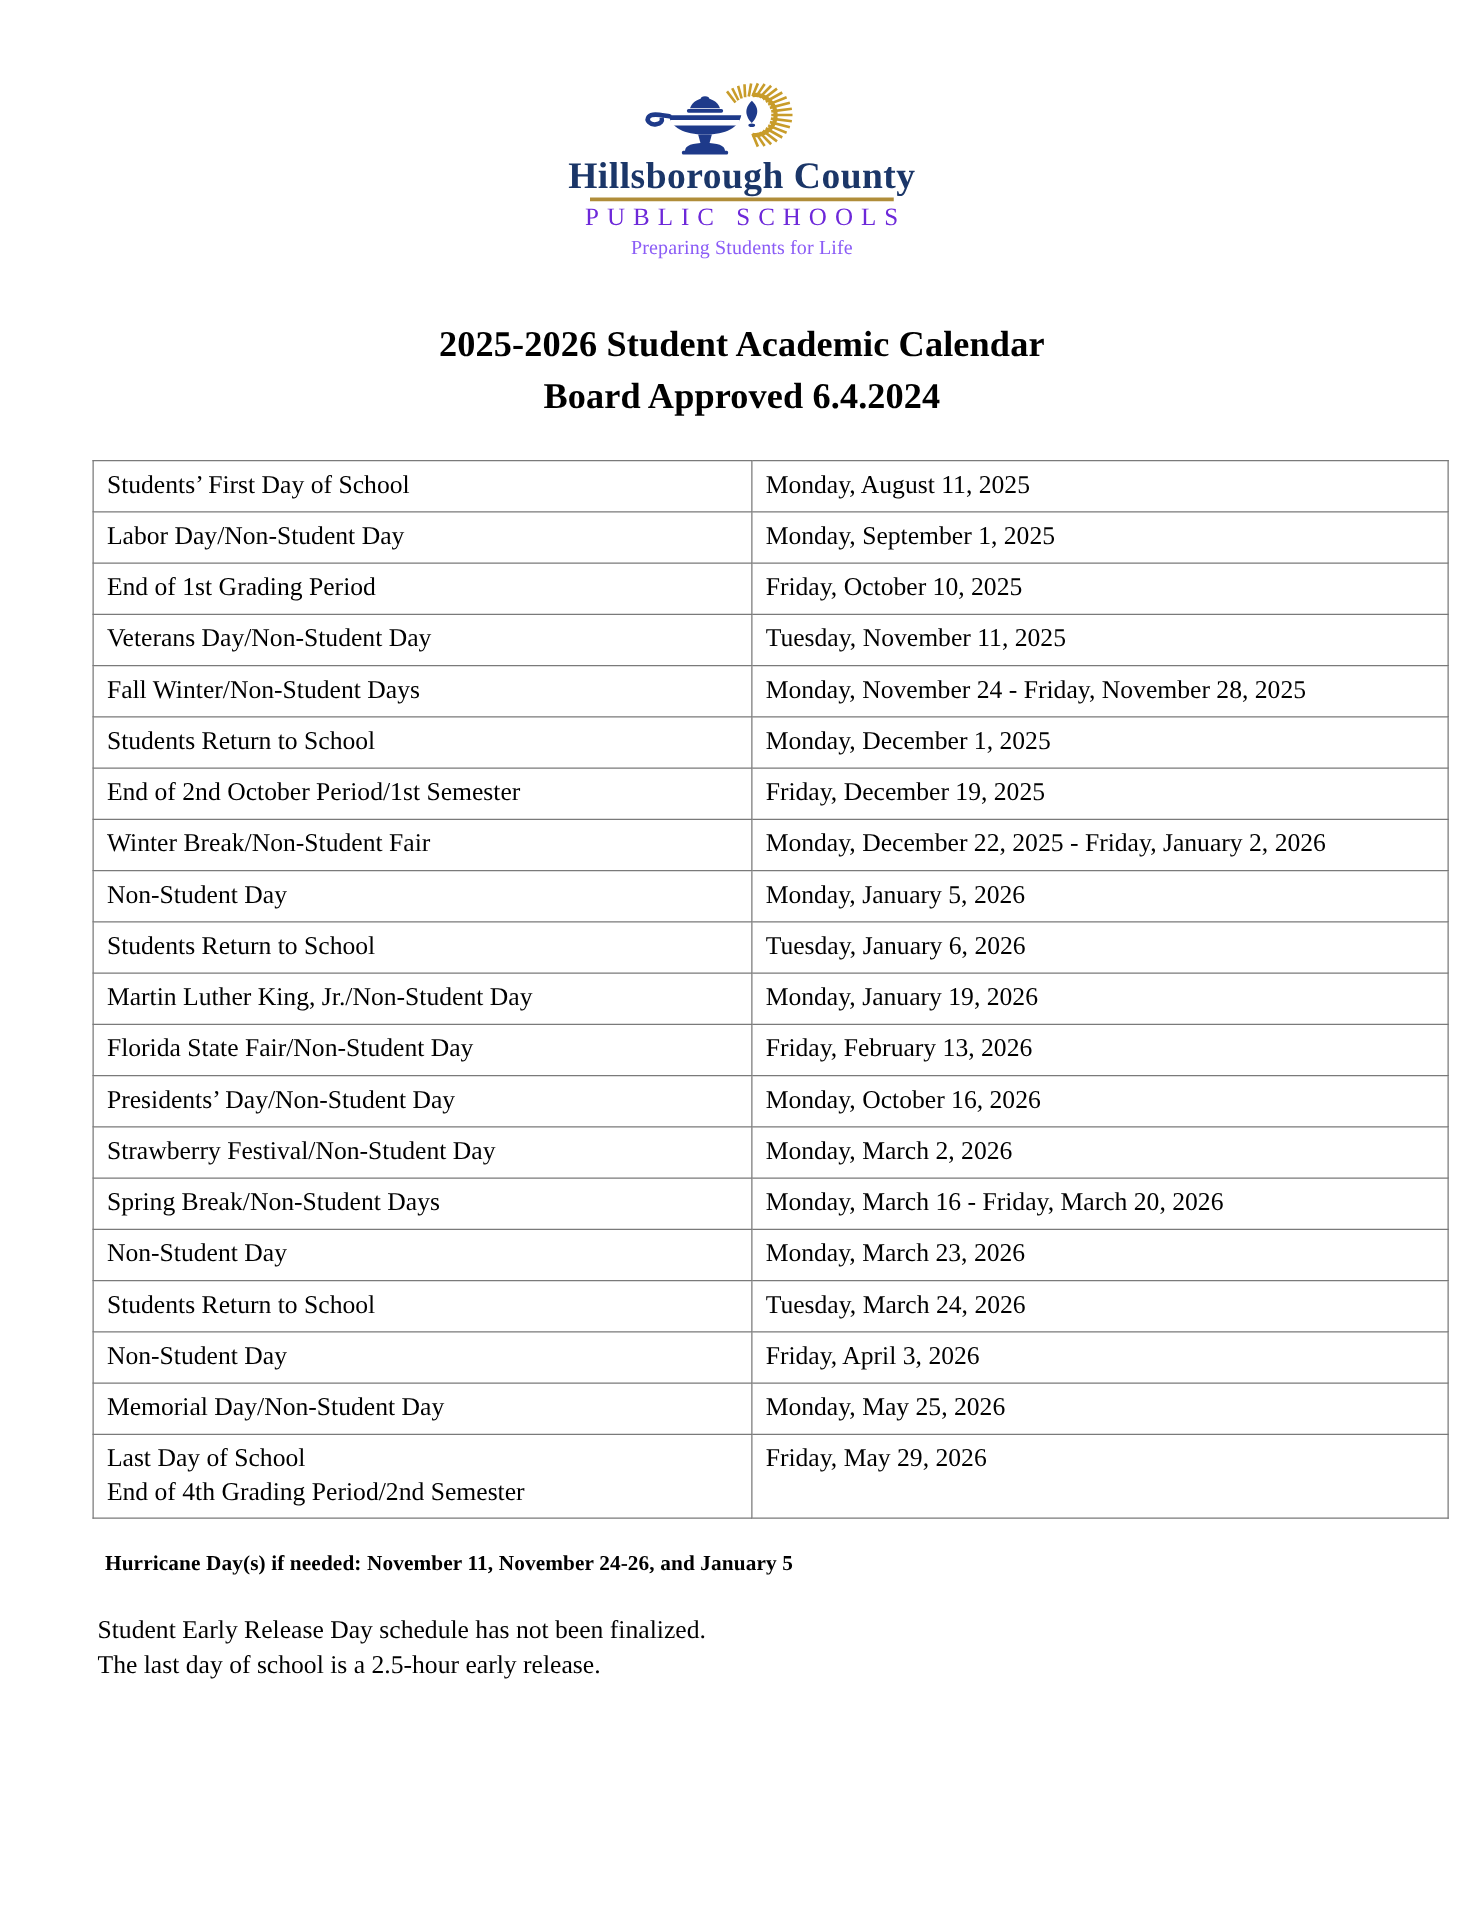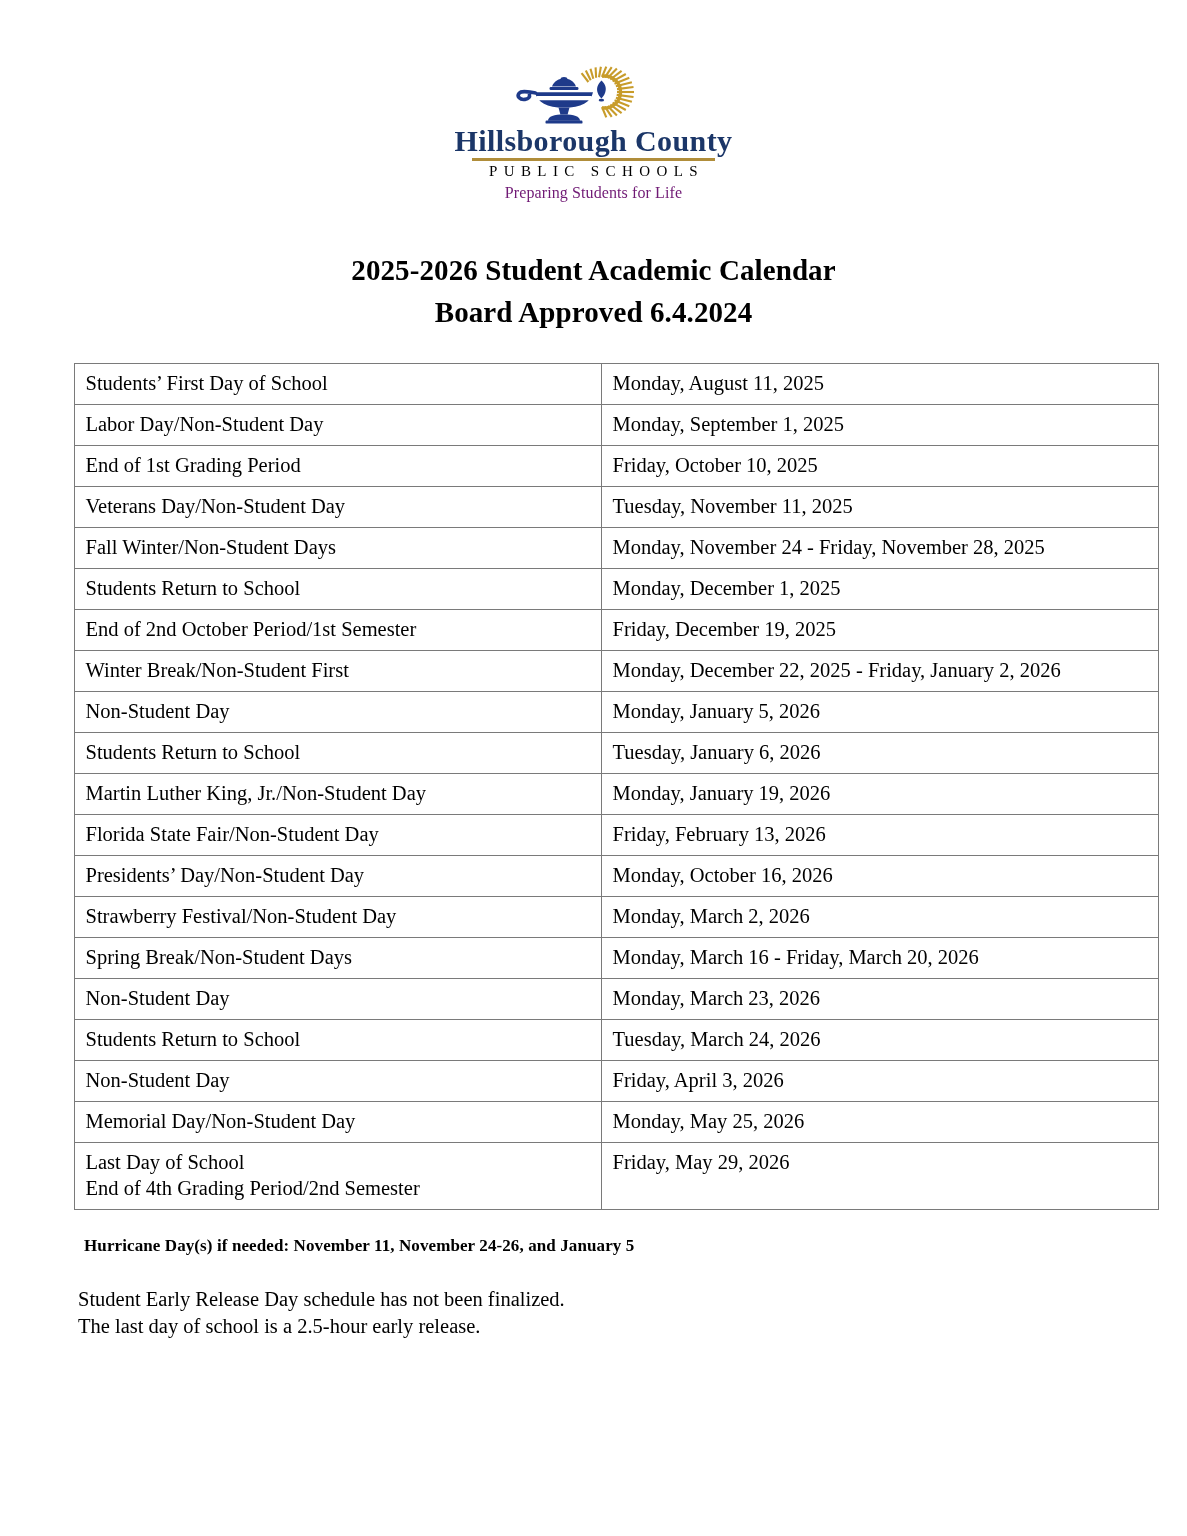--- a/index.html
+++ b/index.html
@@ -42,31 +42,31 @@
     text-align: center;
   }
   .logo-rule {
     width: 243px;
     height: 3px;
     background: #b08d3a;
     margin: 1px auto 3px auto;
   }
   .logo-sub {
     font-family: "Liberation Serif", "DejaVu Serif", serif;
-    font-size: 15px;
-    color: #000000;
+    font-size: 20px;
+    color: #6d28d9;
     letter-spacing: 6.4px;
     text-align: center;
     line-height: 1.05;
     padding-left: 6px;
   }
   .logo-tag {
     font-family: "Liberation Serif", "DejaVu Serif", serif;
     font-size: 16px;
-    color: #701a75;
+    color: #8b5cf6;
     text-align: center;
     margin-top: 5px;
     letter-spacing: 0.1px;
   }
 
   
   .doc-title {
     text-align: center;
     font-size: 29px;
     font-weight: bold;
@@ -209,21 +209,21 @@
         </tr>
         <tr>
           <td class="c1"><span>Students Return to School</span></td>
           <td class="c2"><span>Monday, December 1, 2025</span></td>
         </tr>
         <tr>
           <td class="c1"><span>End of 2nd October Period/1st Semester</span></td>
           <td class="c2"><span>Friday, December 19, 2025</span></td>
         </tr>
         <tr>
-          <td class="c1"><span>Winter Break/Non-Student First</span></td>
+          <td class="c1"><span>Winter Break/Non-Student Fair</span></td>
           <td class="c2"><span>Monday, December 22, 2025 - Friday, January 2, 2026</span></td>
         </tr>
         <tr>
           <td class="c1"><span>Non-Student Day</span></td>
           <td class="c2"><span>Monday, January 5, 2026</span></td>
         </tr>
         <tr>
           <td class="c1"><span>Students Return to School</span></td>
           <td class="c2"><span>Tuesday, January 6, 2026</span></td>
         </tr>

